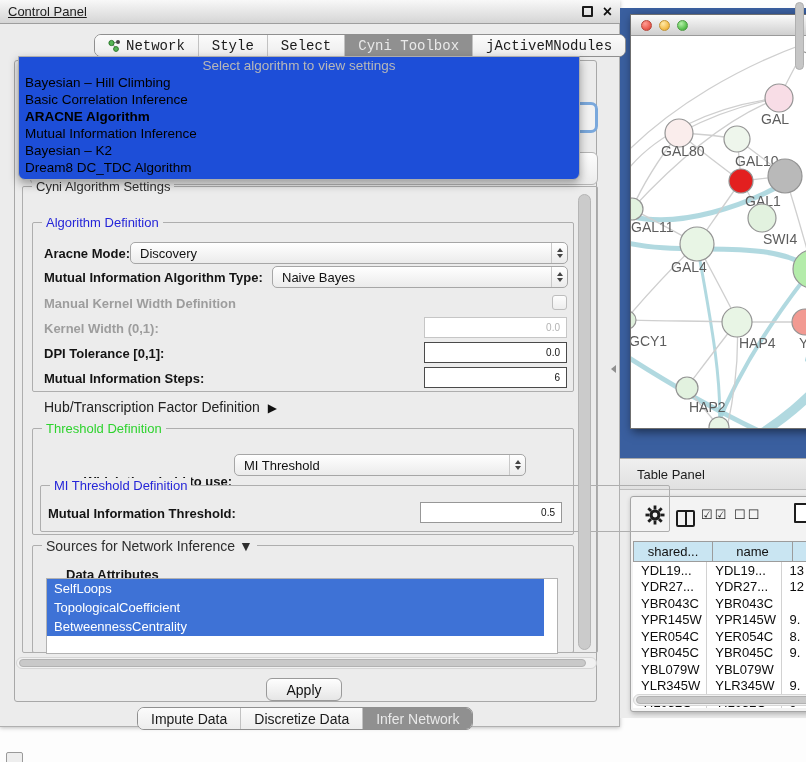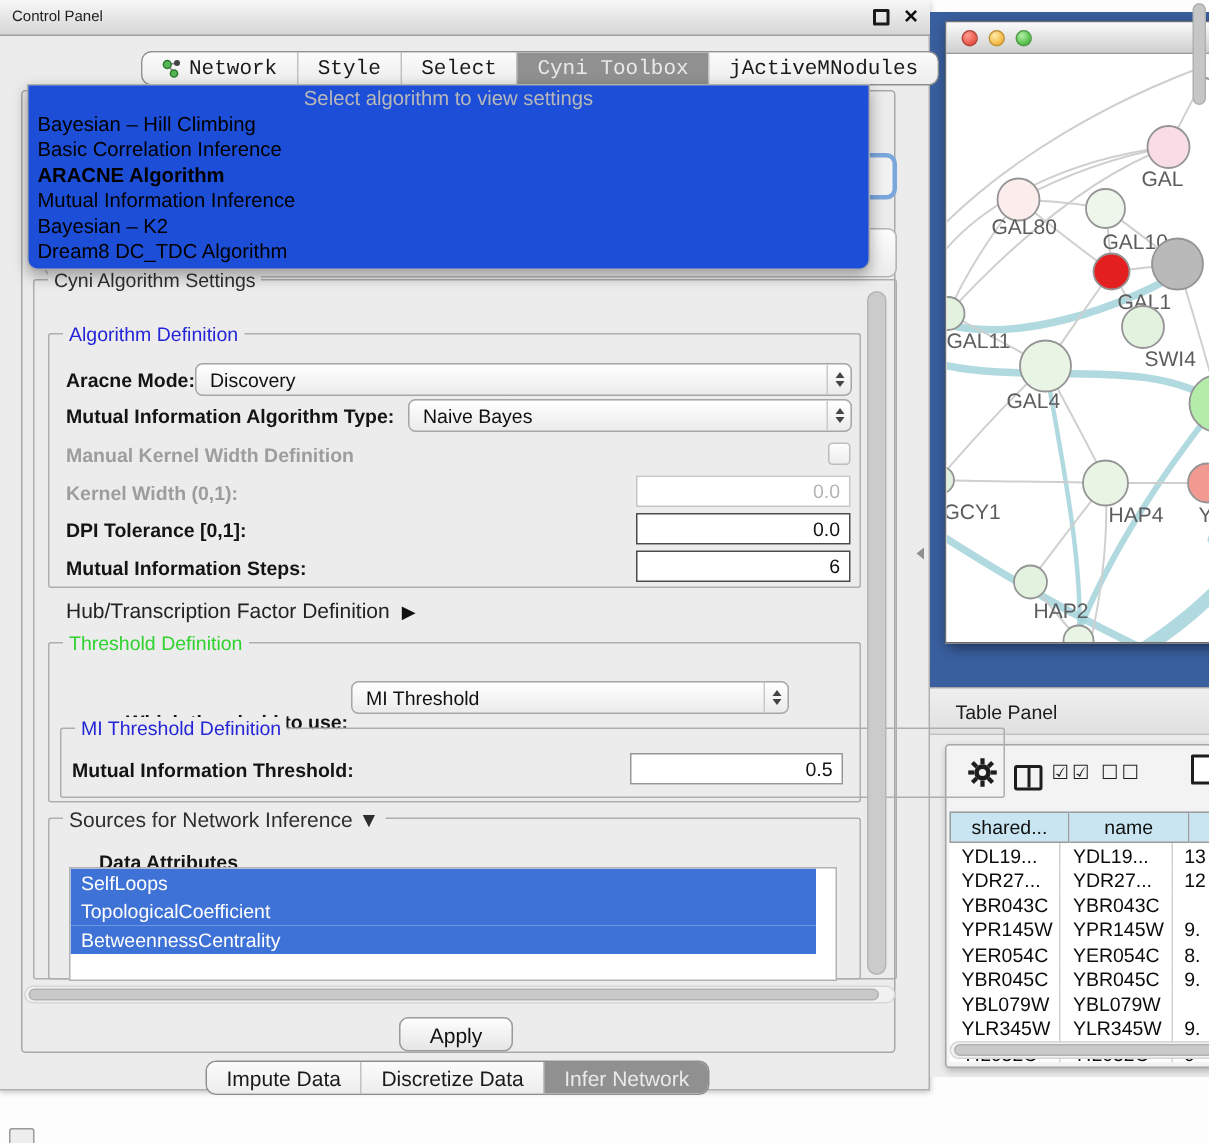--- a/index.html
+++ b/index.html
@@ -7,21 +7,21 @@
     font-family:"Liberation Sans", sans-serif; }
   #page { position:relative; width:806px; height:762px; overflow:hidden; }
 
   
   #control-panel { position:absolute; left:0; top:8; width:620px; height:727px;
     background:#ececec; border:1px solid #b0b0b0; border-left:none;
     box-shadow:0 1px 4px rgba(0,0,0,.25); }
   .titlebar { position:absolute; left:0; top:8; width:620px; height:24px;
     background:linear-gradient(#f8f8f8,#d5d5d5); border-bottom:1px solid #9e9e9e;
     display:flex; align-items:center; padding:0 8px; z-index:3; }
-  .titlebar .title { font-size:10px; color:#1c1c1c; }
+  .titlebar .title { font-size:13px; color:#1c1c1c;text-decoration:underline; }
   .winbtns { margin-left:auto; display:flex; align-items:center; gap:10px; }
   .float-box { width:11px; height:11px; border:2px solid #1a1a1a; border-radius:1px; }
   .close-x { font-size:16px; font-weight:bold; color:#111; line-height:11px; }
 
   
   .tabbar { position:absolute; display:flex; height:23px; border:1px solid #8f8f8f;
     border-radius:7px; overflow:hidden; background:#f6f6f6; z-index:4;
     box-shadow:inset 0 1px 0 #fff; }
   .tab { display:flex; align-items:center; gap:5px; padding:0 13px; font-size:14px;
     color:#1a1a1a; border-left:1px solid #c2c2c2; background:linear-gradient(#fbfbfb,#ededed); }
@@ -74,21 +74,21 @@
   .combo .cval { flex:1; padding-left:9px; font-size:13px; color:#111; }
   .stepper { width:16px; height:100%; display:flex; flex-direction:column;
     align-items:center; justify-content:center; gap:2px; border-left:1px solid #c9c9c9; }
   .tri-up { width:0; height:0; border-left:3.5px solid transparent;
     border-right:3.5px solid transparent; border-bottom:4px solid #444; }
   .tri-dn { width:0; height:0; border-left:3.5px solid transparent;
     border-right:3.5px solid transparent; border-top:4px solid #444; }
 
   
   .field { position:absolute; height:21px; background:#fff; display:flex; align-items:center;
-    justify-content:flex-end; padding:0 6px; font-size:13px; color:#111; z-index:2; }
+    justify-content:flex-end; padding:0 6px; font-size:10px; color:#111; z-index:2; }
   .field.dark { border:1px solid #4a4a4a; }
   .field.mid  { border:1px solid #979797; }
   .field.disabled { border:1px solid #c6c6c6; color:#b3b3b3; }
 
   .checkbox { position:absolute; width:15px; height:15px; border:1px solid #bdbdbd;
     border-radius:3px; background:linear-gradient(#fdfdfd,#ededed); z-index:2; }
 
   .expander-right { display:inline-block; margin-left:8px; font-size:12px; color:#111; }
 
   

